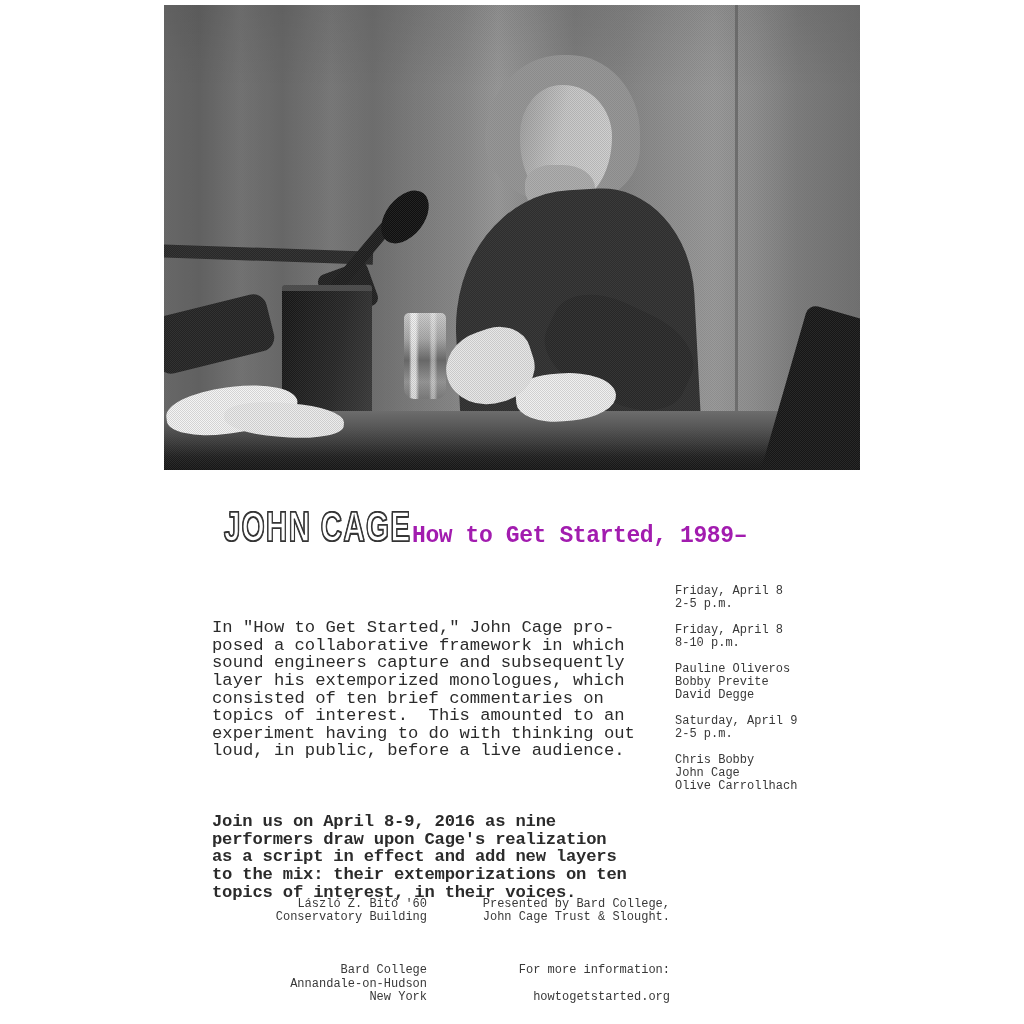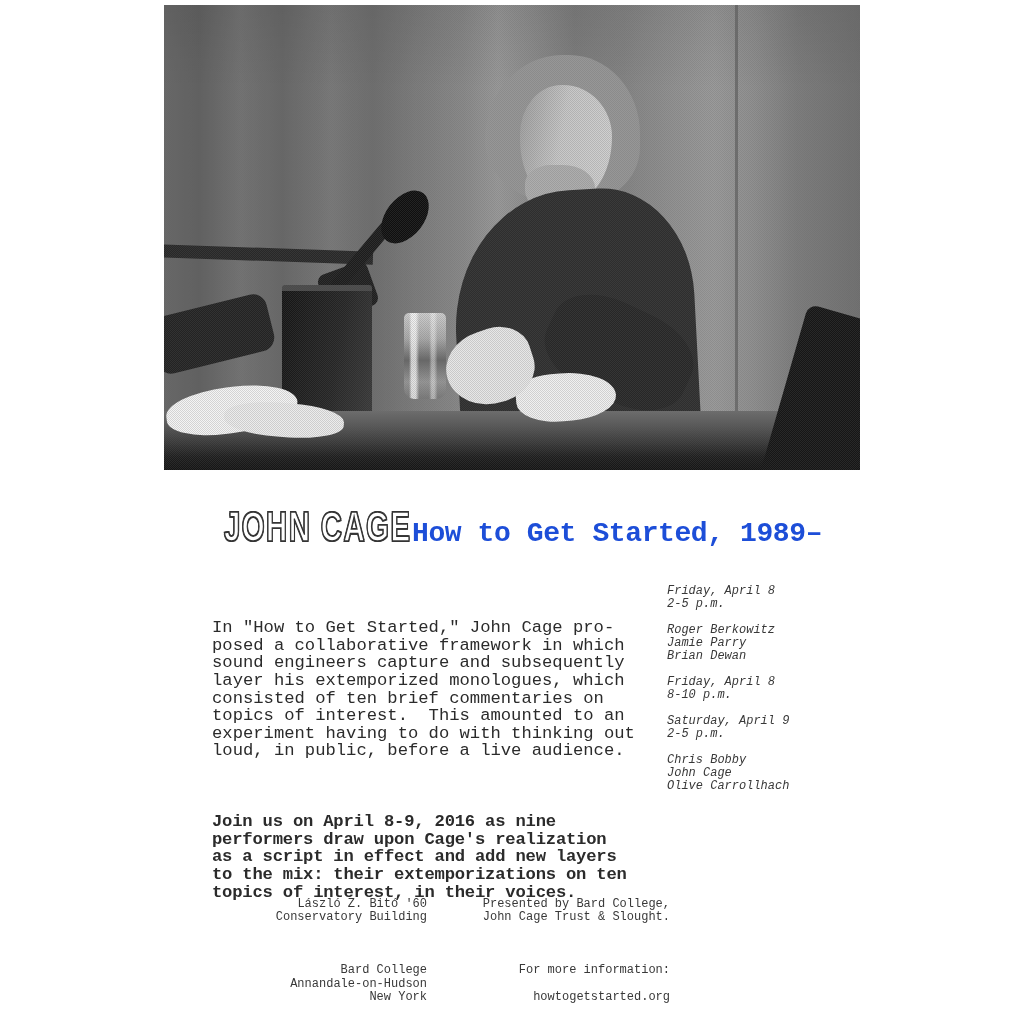--- a/index.html
+++ b/index.html
@@ -62,31 +62,31 @@
              background-size:2px 2px; background-position:1px 1px; opacity:.10; }
 
   
   .title-row { position:absolute; left:224px; top:502px; width:660px; height:50px; }
   .outline-name { position:absolute; left:0; bottom:1px; font-family:"Liberation Sans", sans-serif;
        font-weight:700; font-size:42px; letter-spacing:2px; color:#ffffff; white-space:nowrap;
        -webkit-text-stroke:1.6px #333333;
        text-shadow:-1px -1px 0 #3a3a3a, 1px -1px 0 #3a3a3a, -1px 1px 0 #3a3a3a, 1px 1px 0 #3a3a3a;
        transform:scaleX(0.70); transform-origin:left bottom; }
   .event-title { position:absolute; left:188px; bottom:3px; font-family:"Liberation Mono", monospace;
-       font-size:28px; letter-spacing:-0.4px; color:#1d4ed8; white-space:nowrap; }
+       font-size:23px; letter-spacing:-0.4px; color:#a21caf; white-space:nowrap; }
 
   
   .intro { position:absolute; left:212px; top:584px; width:450px; font-size:17.2px;
            line-height:17.6px; white-space:pre-wrap; color:#2b2b2b; }
   .intro p { margin:0 0 18px 0; }
   .intro p.invite { font-weight:700; letter-spacing:-0.2px; }
 
   .schedule { position:absolute; left:667px; top:585px; width:200px; font-size:12px;
               line-height:13px; color:#383838; }
-  .schedule .grp { margin:0 0 13px 0;font-style:italic; }
+  .schedule .grp { margin:0 0 13px 8px; }
 
   
   .credits { position:absolute; left:212px; top:871px; width:650px; font-size:12px;
              line-height:13.4px; color:#383838; }
   .credits .col { position:absolute; top:0; white-space:pre-wrap; }
   .credits .col.left { left:0; width:215px; }
   .credits .col.right { left:218px; width:240px; }
   .credits .blk { margin:0 0 13px 0; white-space:pre-wrap;text-align:right; }
   .credits a.url { color:#383838; text-decoration:none; cursor:pointer;margin-left:28px; }
 
@@ -148,30 +148,30 @@
 to the mix: their extemporizations on ten
 topics of interest, in their voices.</p>
   </div>
 
   <div class="schedule">
     <div>
       <div class="grp">
         <div>Friday, April 8</div>
         <div>2-5 p.m.</div>
       </div>
-      <div class="grp">
-        <div>Roger Berkowitz</div>
-        <div>Jamie Parry</div>
-        <div>Brian Dewan</div>
-      </div>
     </div>
     <div>
       <div class="grp">
         <div>Friday, April 8</div>
         <div>8-10 p.m.</div>
+      </div>
+      <div class="grp">
+        <div>Pauline Oliveros</div>
+        <div>Bobby Previte</div>
+        <div>David Degge</div>
       </div>
     </div>
     <div>
       <div class="grp">
         <div>Saturday, April 9</div>
         <div>2-5 p.m.</div>
       </div>
       <div class="grp">
         <div>Chris Bobby</div>
         <div>John Cage</div>

